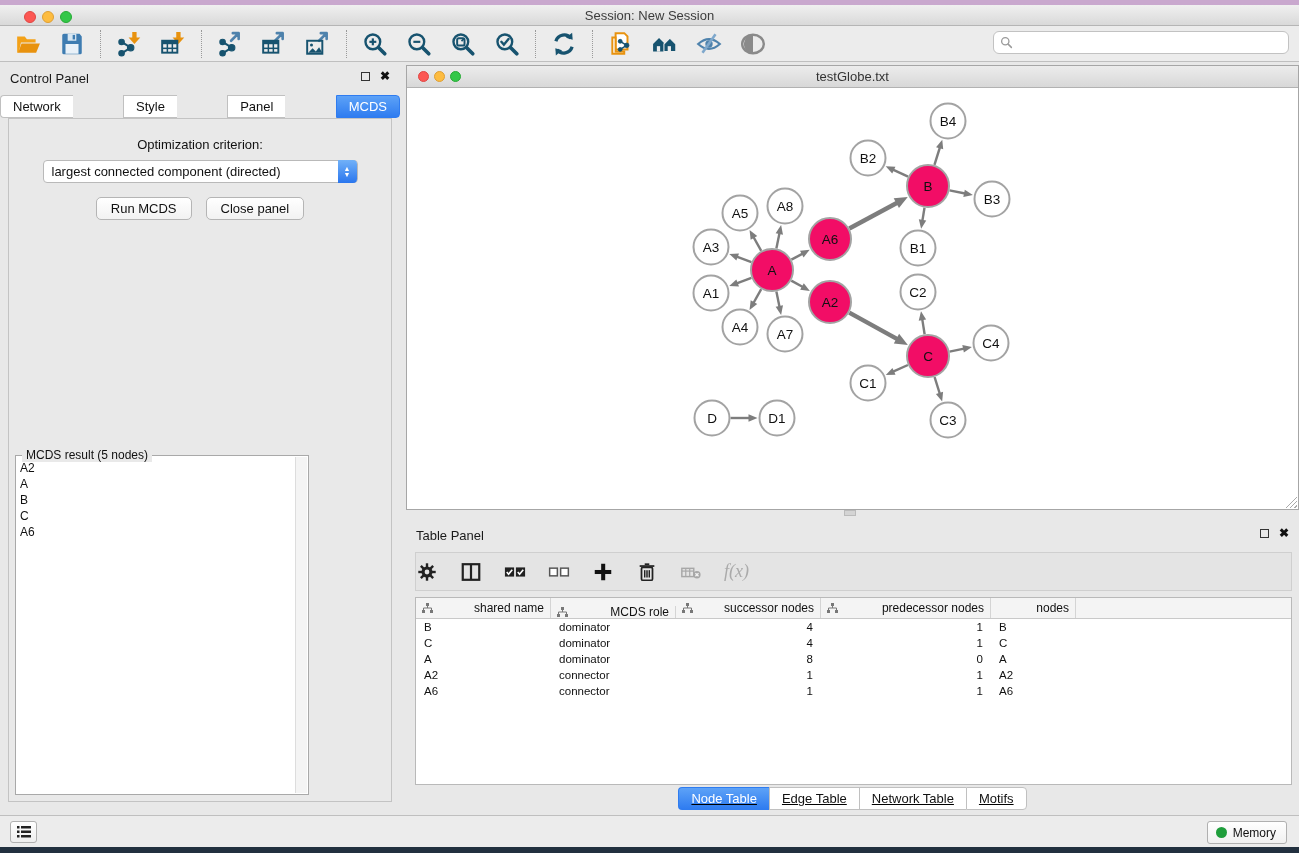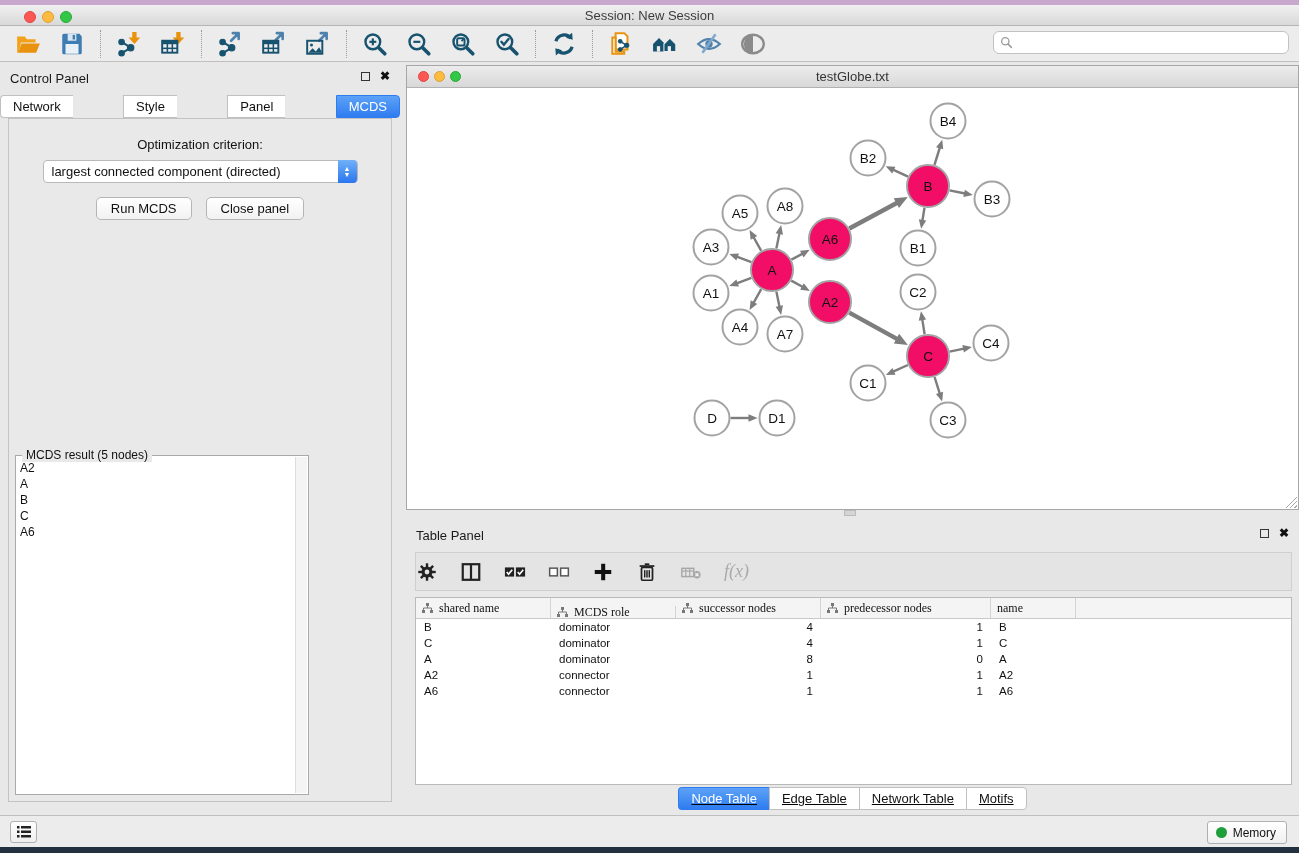--- a/index.html
+++ b/index.html
@@ -91,21 +91,21 @@
   .tp-icon { display:flex; align-items:center; cursor:pointer; }
   .tp-icon svg { width:22px; height:22px; }
   .fx { font-family:"Liberation Serif", serif; font-style:italic; font-size:18px; color:#aaa; }
 
   .data-table { position:absolute; left:9px; top:77px; width:877px; height:188px;
     background:#fff; border:1px solid #b9b9b9; overflow:hidden; }
   .dt-header { display:flex; height:21px; background:#f4f4f4; border-bottom:1px solid #c9c9c9; }
   .dt-hcell { display:flex; align-items:center; font-size:12px; color:#111;
     border-right:1px solid #d4d4d4; padding:0 6px; }
   .dt-hcell .hicon { margin-right:6px; display:inline-flex; }
-  .dt-hcell .hlabel { flex:1; text-align:left;font-family:Liberation Serif, serif; }
+  .dt-hcell .hlabel { flex:1; text-align:right; }
   .dt-row { display:flex; height:16px; }
   .dt-cell { font-size:11.5px; color:#111; padding:0 8px; line-height:16px; white-space:nowrap; }
 
   .tp-tabs { position:absolute; left:0; right:0; top:267px; display:flex; justify-content:center;text-decoration:underline; }
 
   
   .statusbar { position:absolute; left:0; top:815px; width:100%; height:32px;
     background:#ececec; border-top:1px solid #bfbfbf; }
   .list-btn { position:absolute; left:10px; top:5px; width:27px; height:22px;
     background:linear-gradient(#fff,#eee); border:1px solid #b0b0b0; border-radius:3px;
@@ -602,21 +602,21 @@
                 <line x1="1.5" y1="5" x2="9.5" y2="5" stroke="#777" stroke-width="1"></line>
                 <line x1="1.5" y1="5" x2="1.5" y2="7" stroke="#777" stroke-width="1"></line>
                 <line x1="9.5" y1="5" x2="9.5" y2="7" stroke="#777" stroke-width="1"></line>
                 <rect x="0" y="7" width="3" height="3" fill="#777"></rect>
                 <rect x="8" y="7" width="3" height="3" fill="#777"></rect>
               </svg>
             </span>
             <span class="hlabel">predecessor nodes</span>
           </div>
           <div class="dt-hcell" style="width: 85px;">
-            <span class="hlabel">name</span>
+            <span class="hlabel">nodes</span>
           </div>
         </div>
       <div id="dt-body">
           <div class="dt-row">
             <div class="dt-cell" style="width: 135px; text-align: left;">B</div>
             <div class="dt-cell" style="width: 125px; text-align: left;">dominator</div>
             <div class="dt-cell" style="width: 145px; text-align: right;">4</div>
             <div class="dt-cell" style="width: 170px; text-align: right;">1</div>
             <div class="dt-cell" style="width: 85px; text-align: left;">B</div>
           </div>

